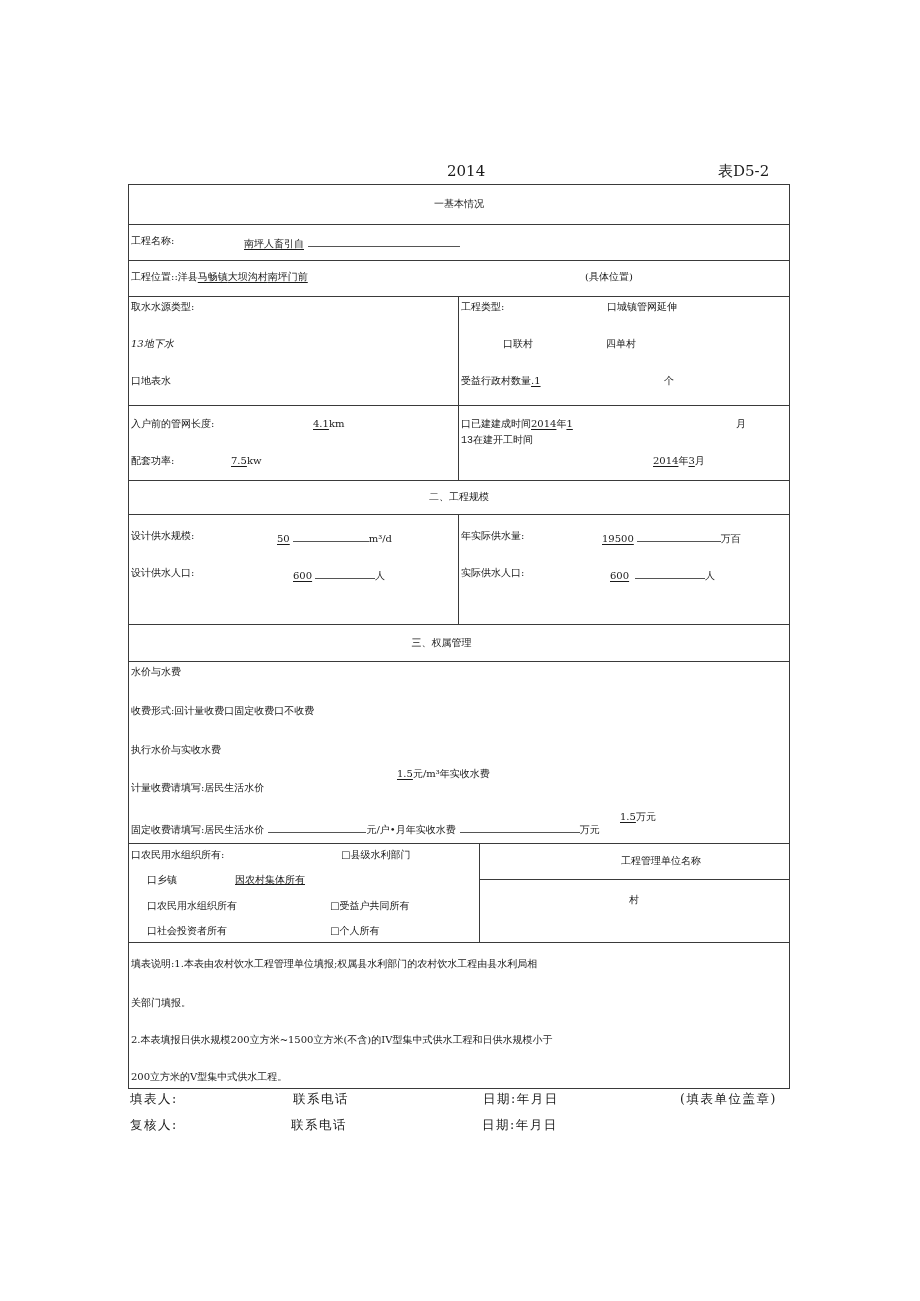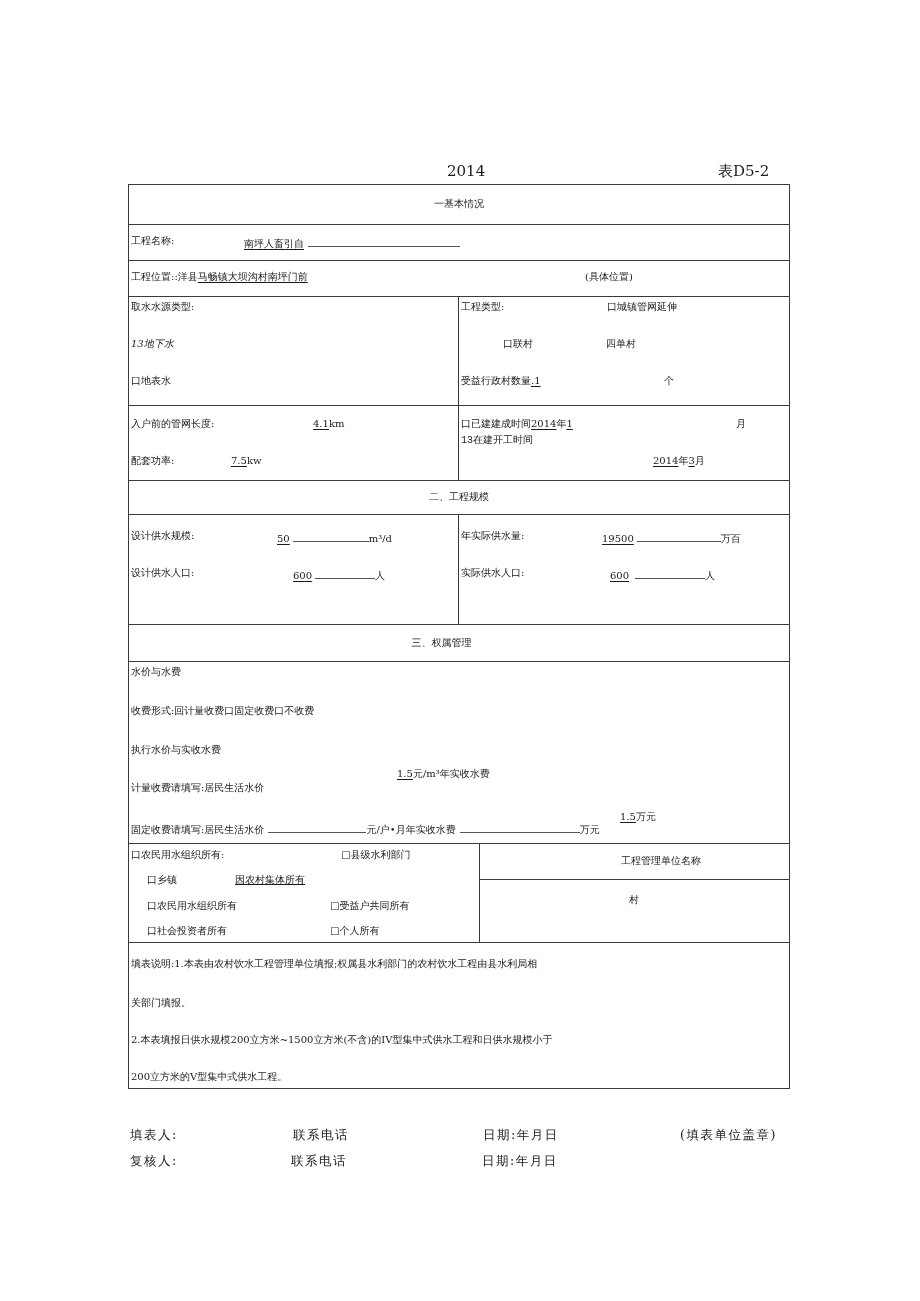--- a/index.html
+++ b/index.html
@@ -4,21 +4,21 @@
   <style>
     html, body { margin: 0; padding: 0; background: #ffffff; }
     body { width: 920px; height: 1301px; position: relative; overflow: hidden;
       font-family: "DejaVu Serif", "Liberation Serif", serif; color: #1a1a1a; font-size: 14px; }
     .abs { position: absolute; white-space: nowrap; line-height: 18px; }
     .hl { position: absolute; height: 0; border-top: 1px solid #3a3a3a; }
     .vl { position: absolute; width: 0; border-left: 1px solid #3a3a3a; }
     .u { text-decoration: underline; text-underline-offset: 2px; }
     .blank { display: inline-block; border-bottom: 1px solid #555; height: 14px; vertical-align: baseline; }
     .center { text-align: center; }
-    .foot { font-size: 12.5px; letter-spacing: 1.5px; margin-top: 36px; }
+    .foot { font-size: 12.5px; letter-spacing: 1.5px; }
     .t { font-size: 10px; }
   </style>
 </head>
 <body>
 
 <div class="abs t" style="left:447px;top:162px;font-size:15px;">2014</div>
 <div class="abs t" style="left:718px;top:162px;font-size:15px;">表D5-2</div>
 
 <div>
   <div class="hl" style="left:128px;top:184px;width:662px;"></div>

